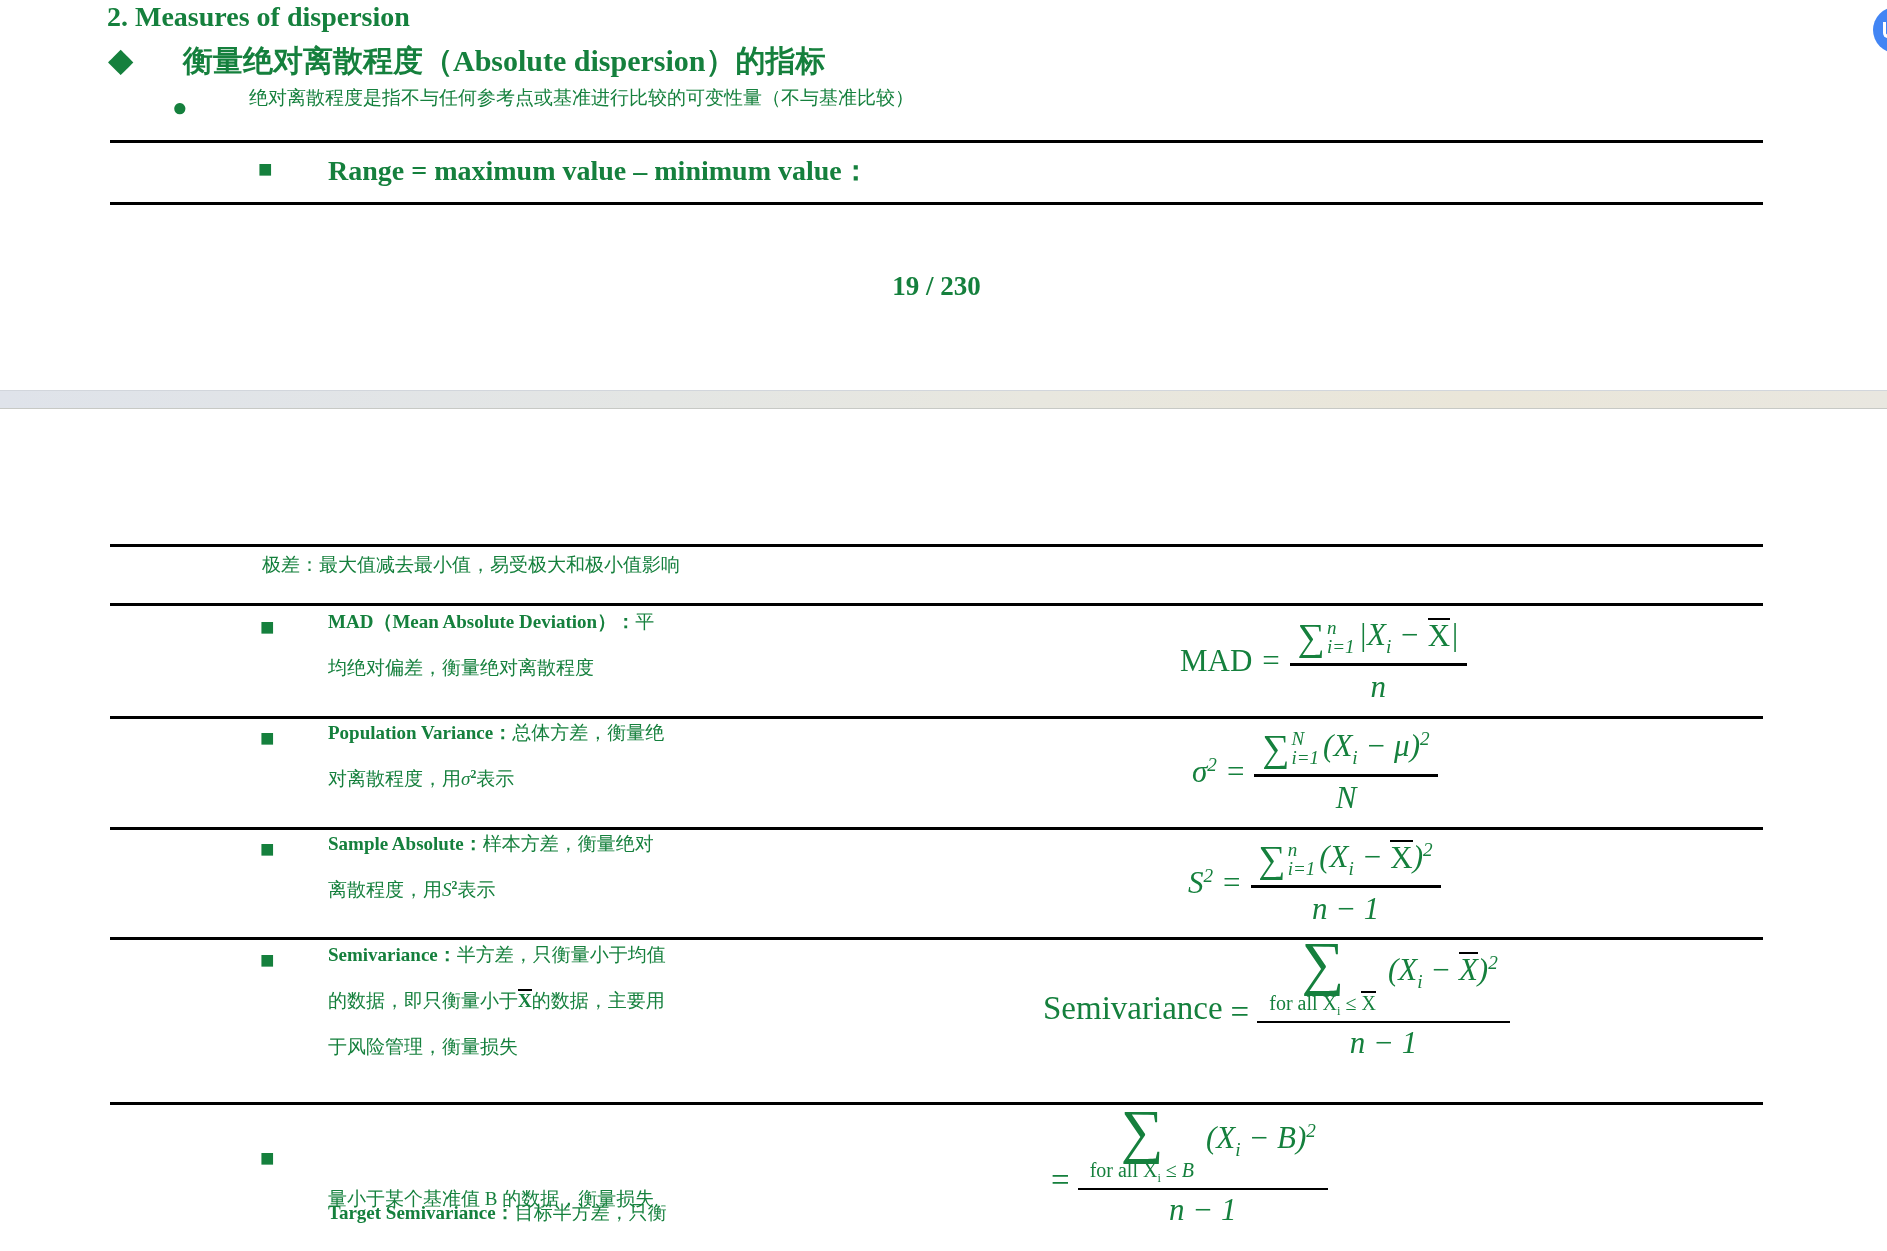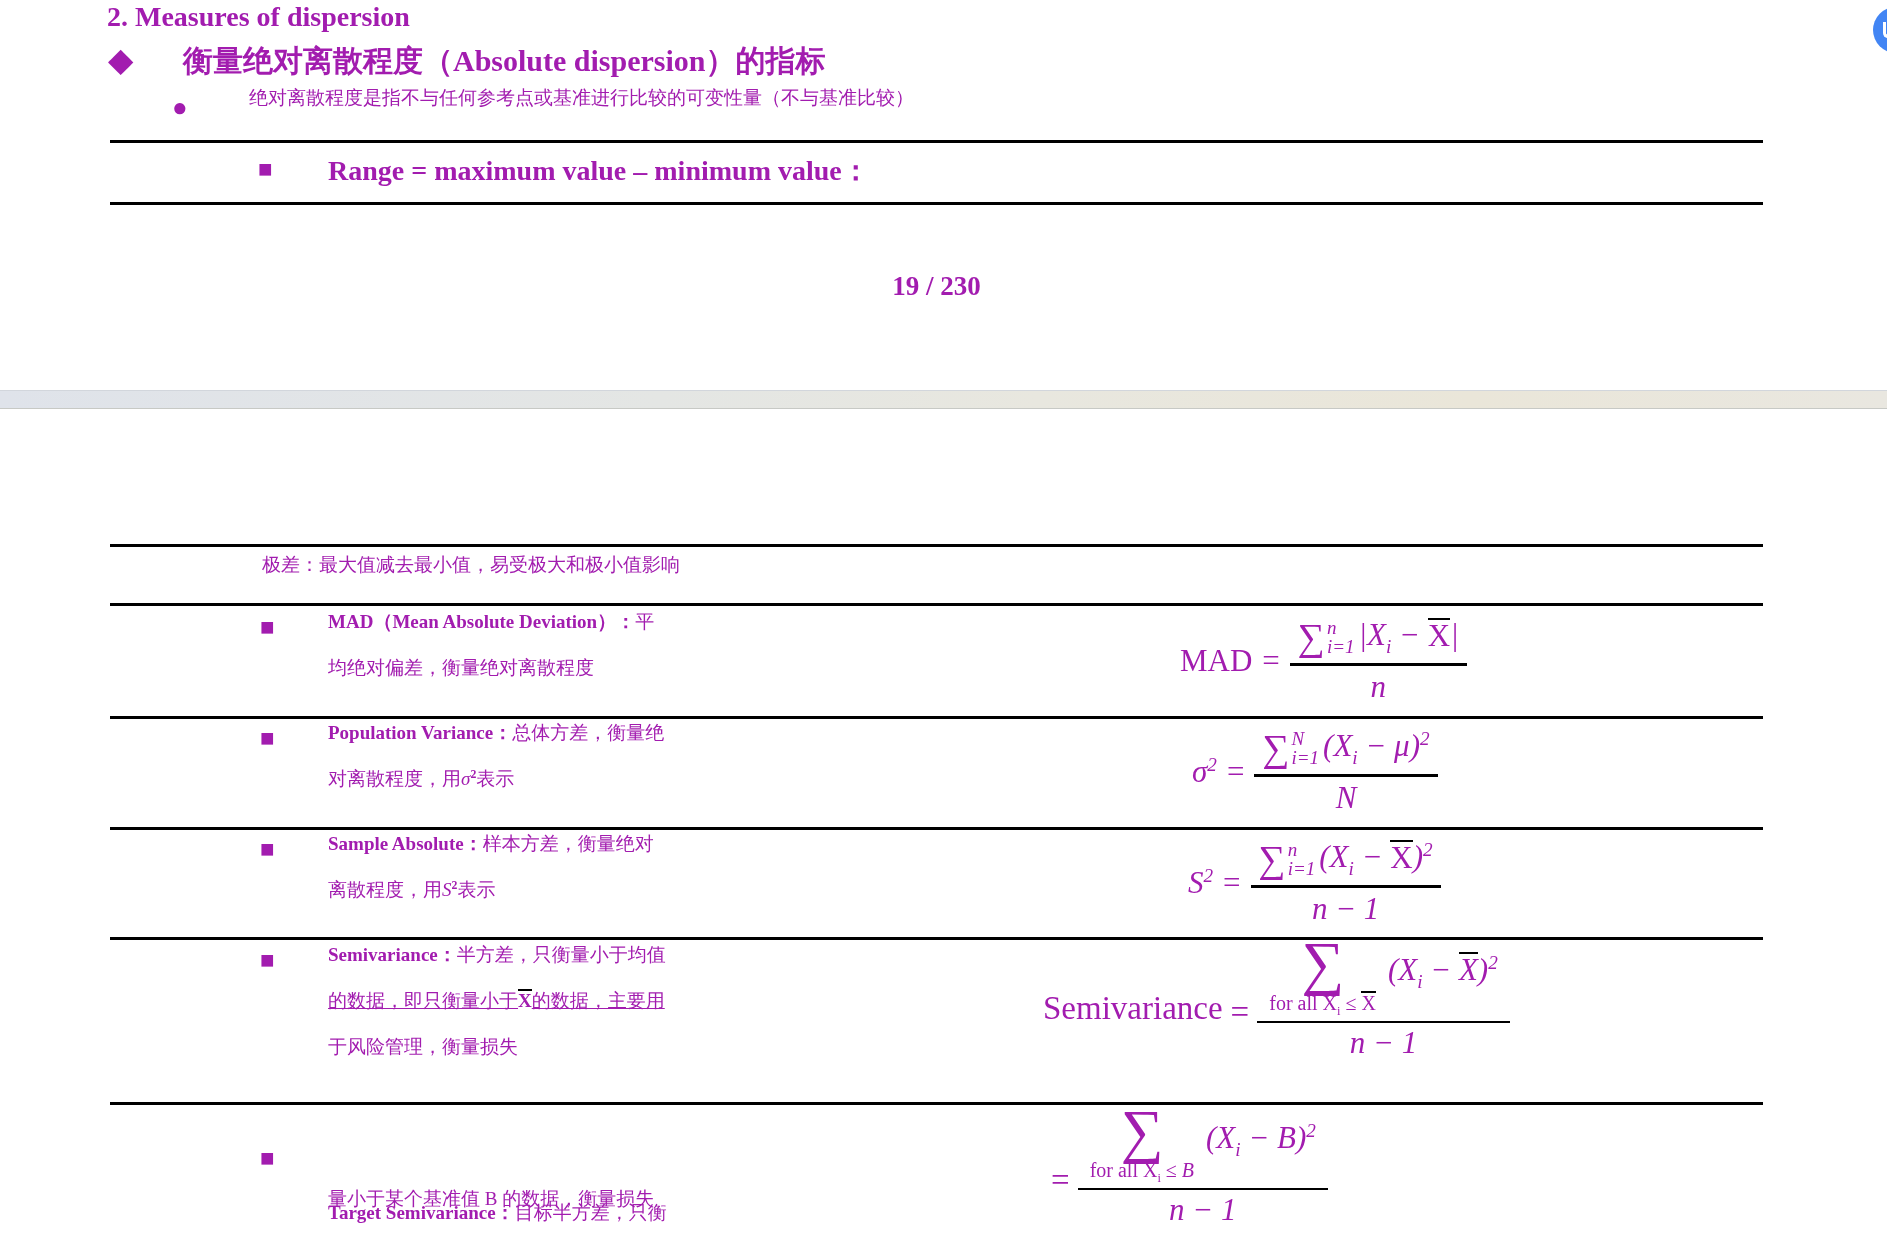--- a/index.html
+++ b/index.html
@@ -1,18 +1,18 @@
 <!DOCTYPE html>
 <html><head>
 <meta charset="utf-8">
 <style>
   html,body{margin:0;padding:0;background:#fff;}
   #stage{
     position:relative;width:1887px;height:1251px;overflow:hidden;background:#ffffff;
-    font-family:"Liberation Serif","DejaVu Serif",serif;color:#a21caf;
+    font-family:"Liberation Serif","DejaVu Serif",serif;color:#15803d;
   }
   .abs{position:absolute;white-space:nowrap;}
   .b{font-weight:bold;}
   .i{font-style:italic;}
   .rule{position:absolute;height:3px;background:#000;left:110px;width:1653px;}
   
   .t-title{font-size:28px;font-weight:bold;}
   .t-h1{font-size:30px;font-weight:bold;}
   .t-body{font-size:19px;}
   .t-bold{font-size:28px;font-weight:bold;}
@@ -165,21 +165,21 @@
         </span>
         <span class="den">n − 1</span>
       </span>
     </div>
     <div class="rule" style="top:937px;"></div>
 
     <span class="abs bullet-s" style="left:260px;top:948px;">■</span>
     <div class="abs t-body" style="left:328px;top:942px;">
       <span class="b">Semivariance：</span><span>半方差，只衡量小于均值</span>
     </div>
-    <div class="abs t-body" style="left:328px;top:988px;text-decoration:underline;">
+    <div class="abs t-body" style="left:328px;top:988px;">
       <span>的数据，即只衡量小于</span><span class="bar b">X</span><span>的数据，主要用</span>
     </div>
     <div class="abs t-body" style="left:328px;top:1034px;">于风险管理，衡量损失</div>
 
     <div class="eqbig" style="left:1043px;top:938px;">
       <span class="lhs2">Semivariance</span>
       <span class="eqsign">=</span>
       <span class="fracbig">
         <span class="numbig">
           <span class="sumcol">

